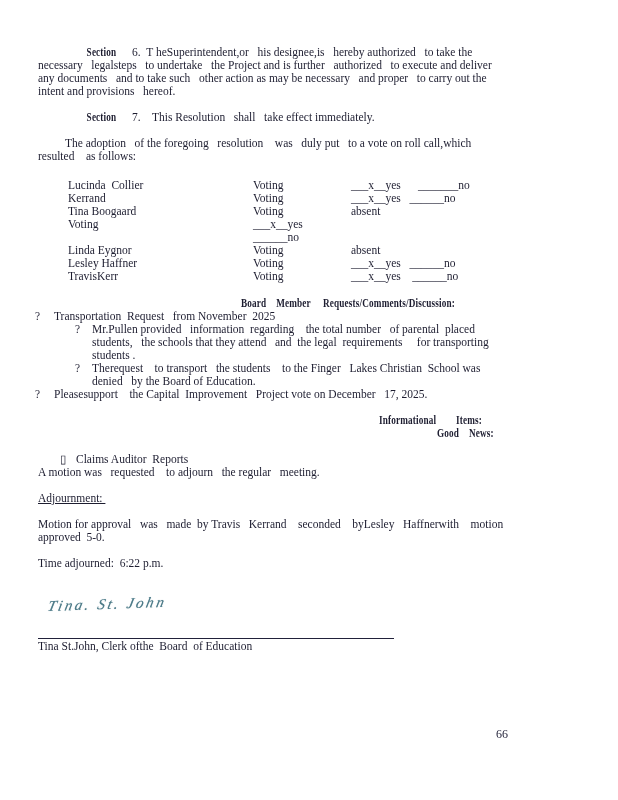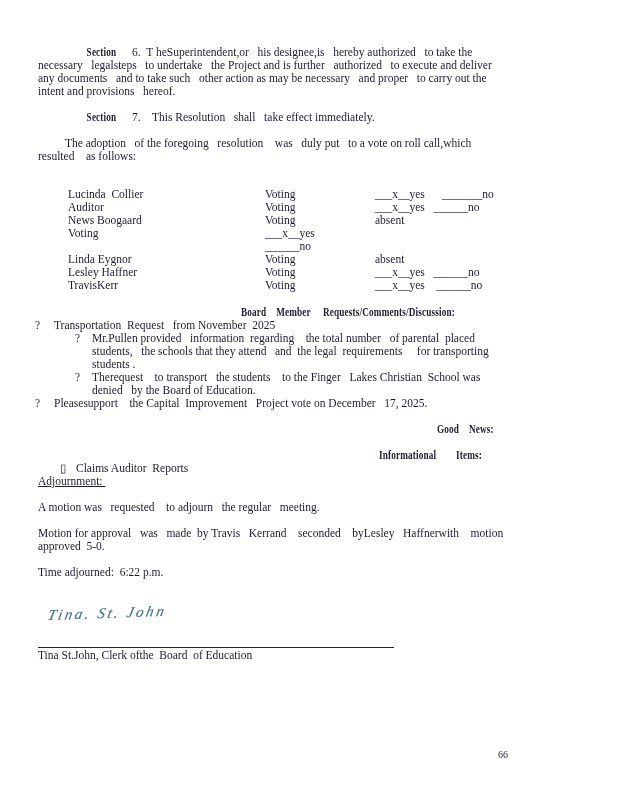--- a/index.html
+++ b/index.html
@@ -23,21 +23,21 @@
     display:inline-block;
     transform:scaleX(0.80);
     transform-origin:0 60%;
     letter-spacing:0.2px;
   }
   .hpara{white-space:pre-wrap;margin:0;text-align:right;}
   .mb13{margin-bottom:13px;}
   .mb14{margin-bottom:14px;}
   
   .vote-table{margin:0 0 14px 30px;}
-  .vote-row{display:grid;grid-template-columns:185px 98px auto;gap:12px;}
+  .vote-row{display:grid;grid-template-columns:185px 98px auto;}
   .vote-row span{white-space:pre-wrap;}
   
   .li{display:flex;white-space:pre-wrap;margin:0;}
   .li .mk{flex:0 0 auto;}
   .li.l1{margin-left:-3px;}
   .li.l1 .mk{width:19px;}
   .li.l2{margin-left:37px;}
   .li.l2 .mk{width:17px;}
   .li.info{margin-left:22px;}
   .li.info .mk{width:16px;}
@@ -60,50 +60,50 @@
     text-shadow:0 0 0.7px rgba(46,100,116,0.7);
   }
   .sig-line{
     width:356px;height:0;
     border-bottom:1.4px solid #21213a;
     margin-top:22px;
   }
   .sig-label{white-space:pre-wrap;margin:1px 0 12px 0;}
   .pageno{
     position:absolute;
-    right:40px;top:748px;
-    font-size:10px;
+    right:40px;top:728px;
+    font-size:12px;
     color:#27273d;
   }
 </style>
 </head>
 <body>
 
 <div class="page">
   <div class="content">
 
     <p class="para indent"><span class="hb">Section</span> <span>6.  T heSuperintendent,or   his designee,is   hereby authorized   to take the necessary   legalsteps   to undertake   the Project and is further   authorized   to execute and deliver   any documents   and to take such   other action as may be necessary   and proper   to carry out the intent and provisions   hereof.</span></p>
 
     <p class="para indent"><span class="hb">Section</span> <span>7.    This Resolution   shall   take effect immediately.</span></p>
 
-    <p class="para indent" style="margin-bottom:25px;">The adoption   of the foregoing   resolution    was   duly put   to a vote on roll call,which   resulted    as follows:</p>
+    <p class="para indent" style="margin-bottom:16px;">The adoption   of the foregoing   resolution    was   duly put   to a vote on roll call,which   resulted    as follows:</p>
 
     <div class="vote-table">
       <div class="vote-row">
         <span>Lucinda  Collier</span>
         <span>Voting</span>
         <span>___x__yes      _______no</span>
       </div>
       <div class="vote-row">
-        <span>Auditor</span>
+        <span>Kerrand</span>
         <span>Voting</span>
         <span>___x__yes   ______no</span>
       </div>
       <div class="vote-row">
-        <span>News Boogaard</span>
+        <span>Tina Boogaard</span>
         <span>Voting</span>
         <span>absent</span>
       </div>
       <div class="vote-row">
         <span>Voting</span>
         <span>___x__yes   ______no</span>
       </div>
       <div class="vote-row">
         <span>Linda Eygnor</span>
         <span>Voting</span>
@@ -135,31 +135,31 @@
       <div class="li l2">
         <span class="mk">?</span>
         <span class="tx">Therequest    to transport   the students    to the Finger   Lakes Christian  School was   denied   by the Board of Education.</span>
       </div>
       <div class="li l1">
         <span class="mk">?</span>
         <span class="tx">Pleasesupport    the Capital  Improvement   Project vote on December   17, 2025.</span>
       </div>
     </div>
 
+    <p class="hpara"><span class="hb">Informational        Items:</span></p>
+
     <p class="hpara mb13"><span class="hb">Good    News:</span></p>
-
-    <p class="hpara"><span class="hb">Informational        Items:</span></p>
     <div class="li info mb14">
       <span class="mk">▯</span>
       <span class="tx">Claims Auditor  Reports</span>
     </div>
 
+    <p class="para">A motion was   requested    to adjourn   the regular   meeting.</p>
+
     <p class="para"><span class="underline">Adjournment: </span></p>
-
-    <p class="para">A motion was   requested    to adjourn   the regular   meeting.</p>
 
     <p class="para">Motion for approval   was   made  by Travis   Kerrand    seconded    byLesley   Haffnerwith    motion approved  5-0.</p>
 
     <p class="para nogap">Time adjourned:  6:22 p.m.</p>
 
     <div class="sig-block">
       <span class="sig-script">Tina. St. John</span>
       <div class="sig-line"></div>
       <p class="sig-label">Tina St.John, Clerk ofthe  Board  of Education</p>
     </div>

